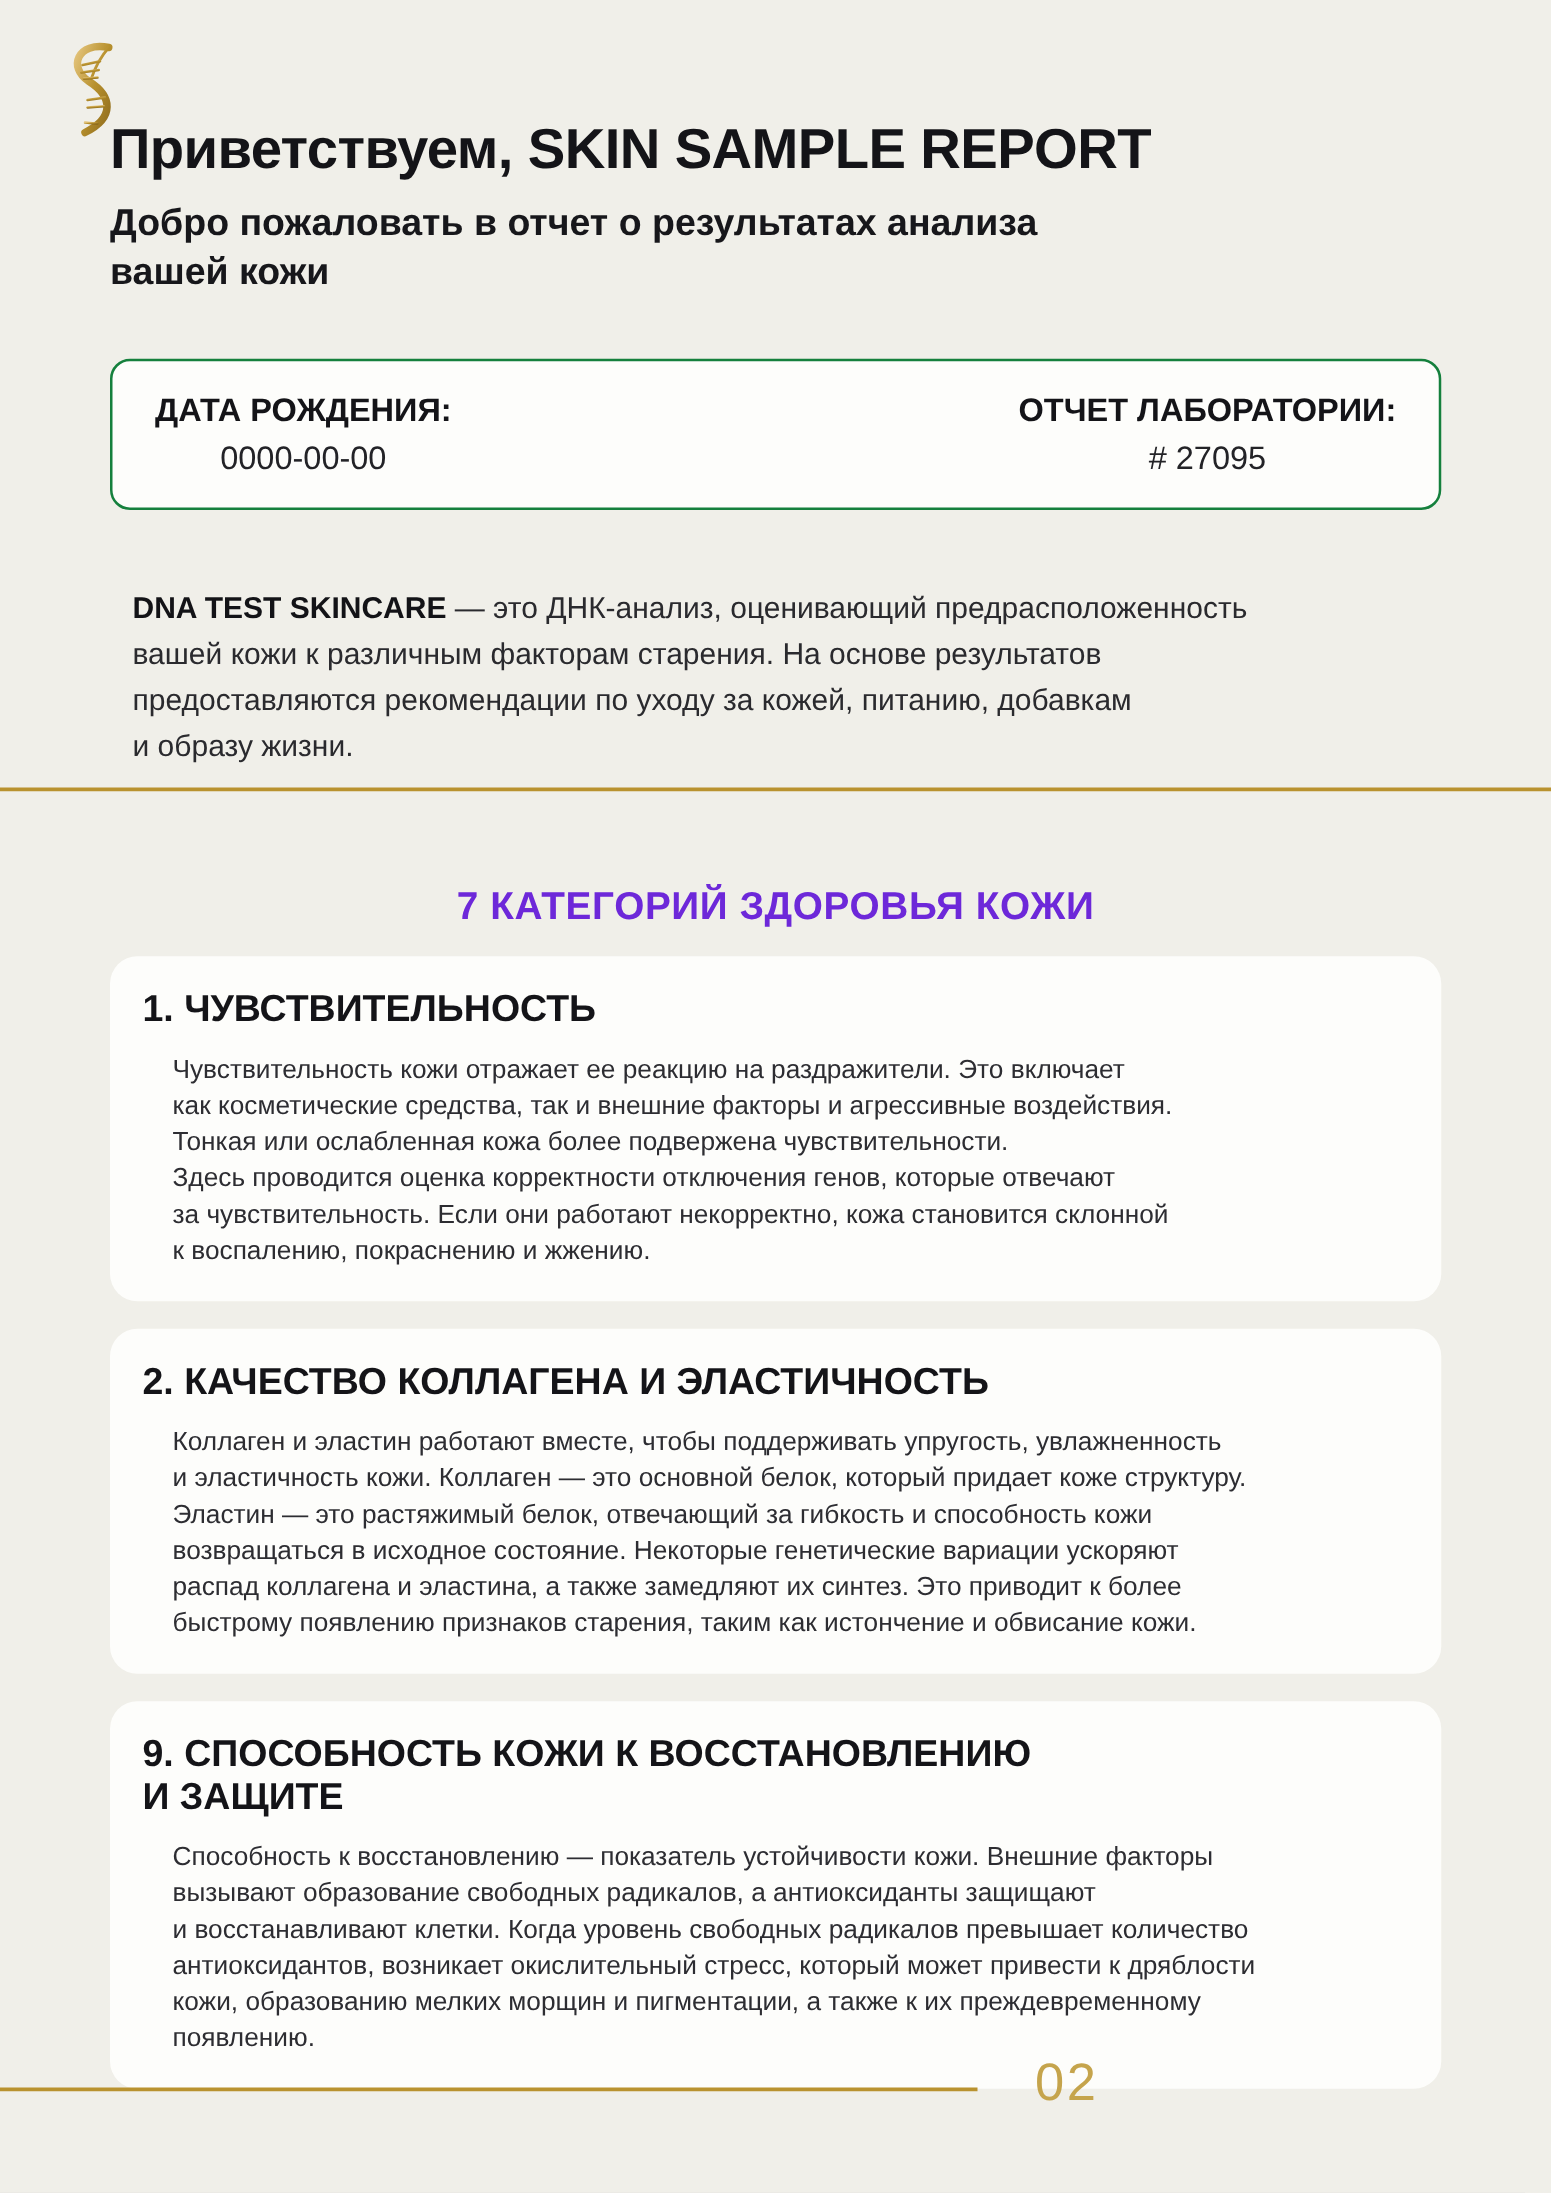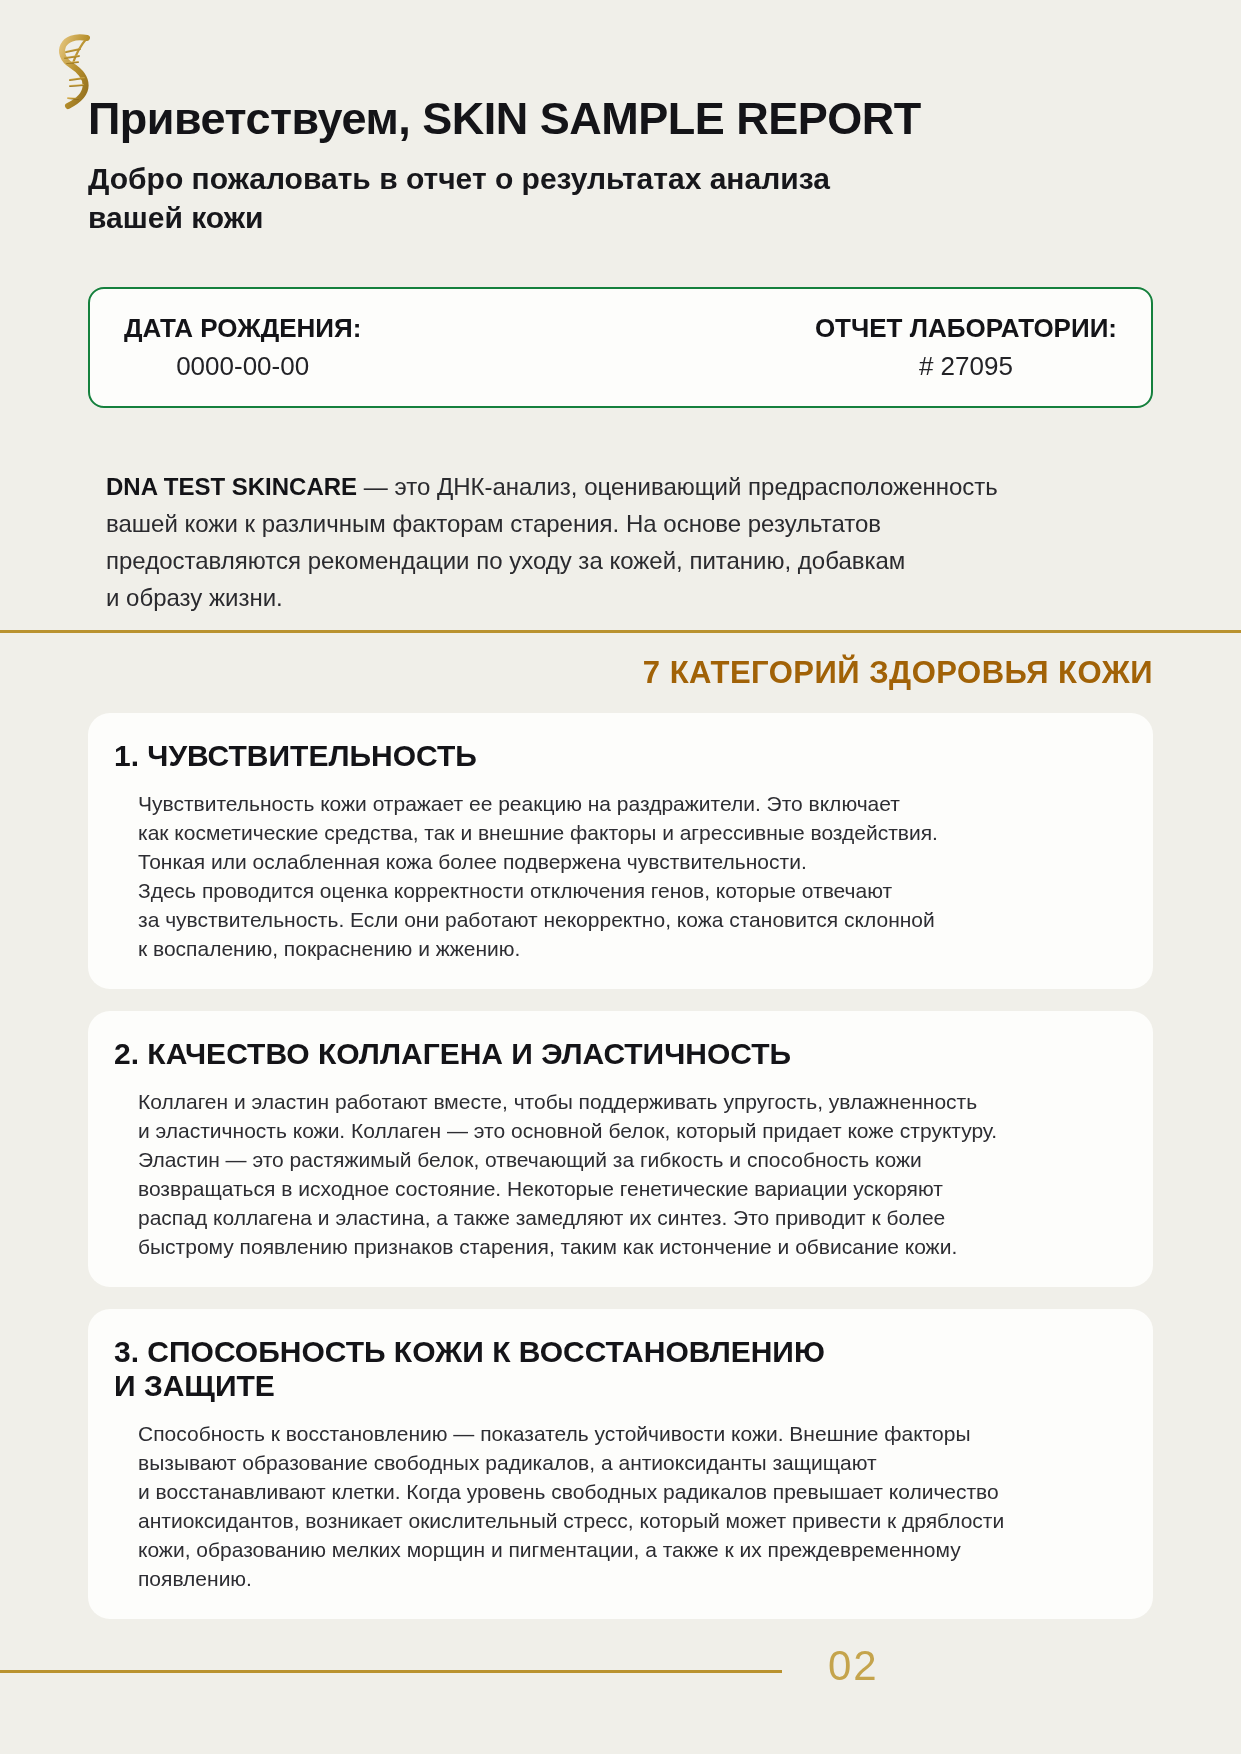--- a/index.html
+++ b/index.html
@@ -70,26 +70,26 @@
   .intro b { font-weight:800; color:#131317; }
 
   .divider {
     margin-top:14px;
     width:100%;
     height:3px;
     background:#b9922f;
   }
 
   .categories-heading {
-    margin-top:22px;
-    text-align:right;
+    margin-top:74px;
+    text-align:center;
     font-size:31px;
     font-weight:800;
     letter-spacing:0.5px;
-    color:#a16207;
+    color:#6d28d9;
   }
 
   .card {
     margin:22px 0 0 0;
     background:#fdfdfb;
     border-radius:22px;
     padding:26px 38px 26px 26px;
   }
   .card + .card { margin-top:22px; }
   .cards { margin-top:8px; }
@@ -195,21 +195,21 @@
         <div class="card-title">2. КАЧЕСТВО КОЛЛАГЕНА И ЭЛАСТИЧНОСТЬ</div>
         <div class="card-body">Коллаген и эластин работают вместе, чтобы поддерживать упругость, увлажненность
 и эластичность кожи. Коллаген — это основной белок, который придает коже структуру.
 Эластин — это растяжимый белок, отвечающий за гибкость и способность кожи
 возвращаться в исходное состояние. Некоторые генетические вариации ускоряют
 распад коллагена и эластина, а также замедляют их синтез. Это приводит к более
 быстрому появлению признаков старения, таким как истончение и обвисание кожи.</div>
       </div>
 
       <div class="card">
-        <div class="card-title">3. СПОСОБНОСТЬ КОЖИ К ВОССТАНОВЛЕНИЮ
+        <div class="card-title">9. СПОСОБНОСТЬ КОЖИ К ВОССТАНОВЛЕНИЮ
 И ЗАЩИТЕ</div>
         <div class="card-body">Способность к восстановлению — показатель устойчивости кожи. Внешние факторы
 вызывают образование свободных радикалов, а антиоксиданты защищают
 и восстанавливают клетки. Когда уровень свободных радикалов превышает количество
 антиоксидантов, возникает окислительный стресс, который может привести к дряблости
 кожи, образованию мелких морщин и пигментации, а также к их преждевременному
 появлению.</div>
       </div>
 
     </div>

